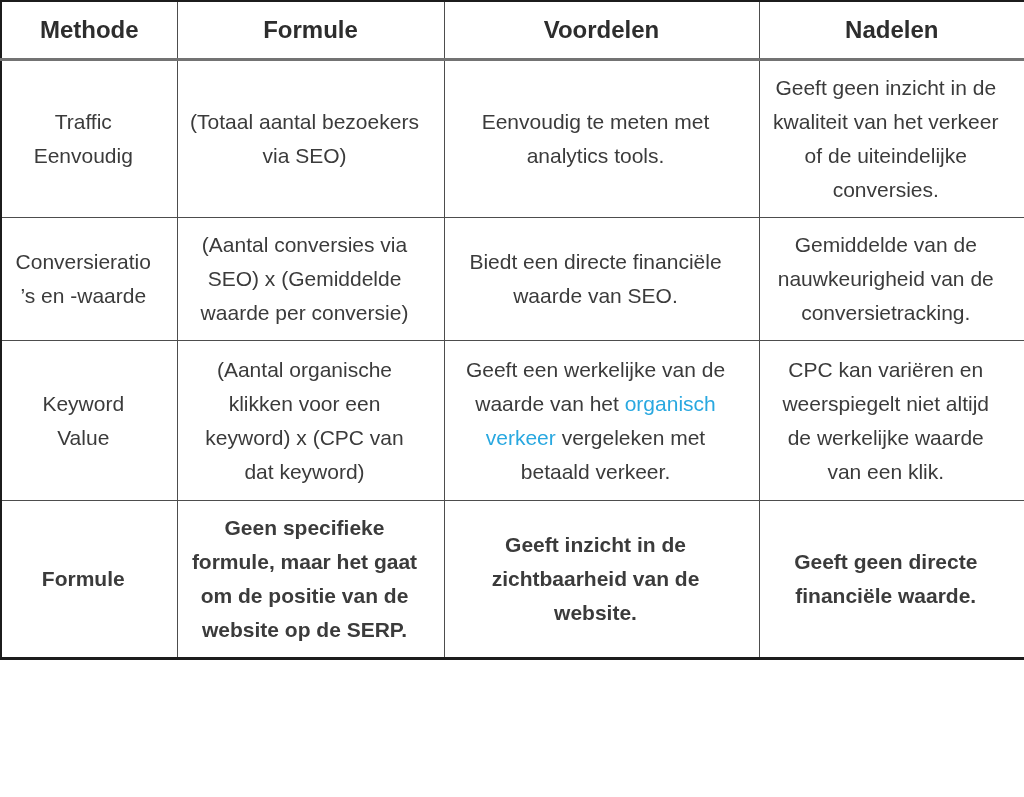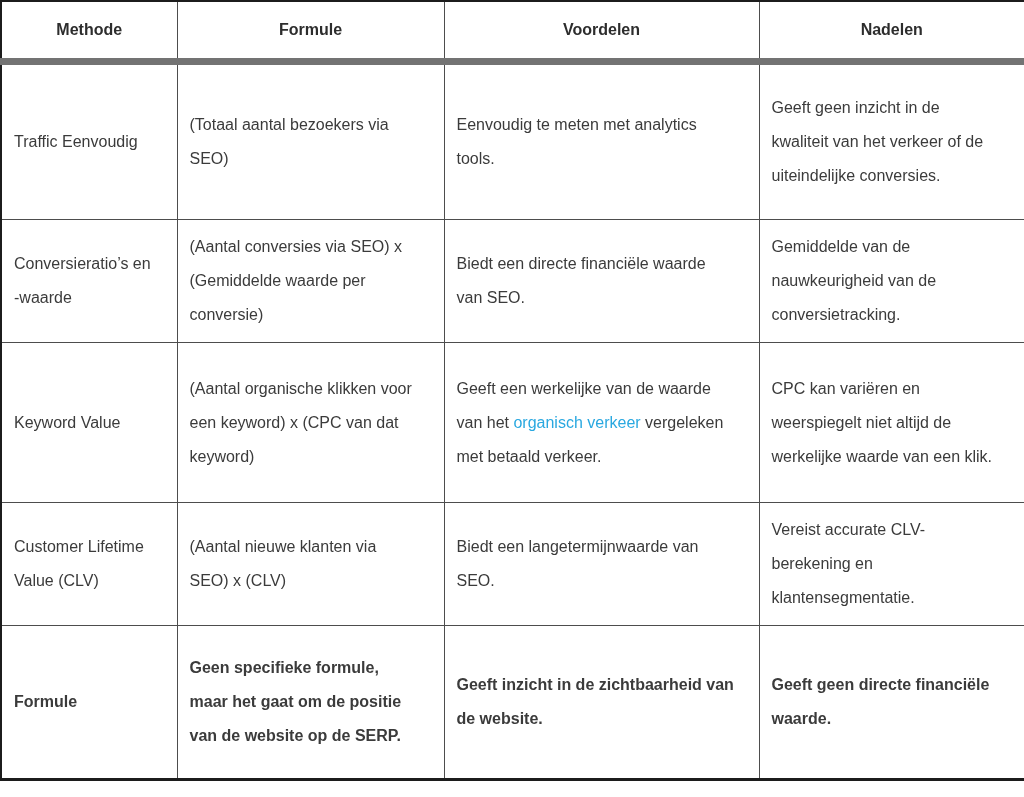--- a/index.html
+++ b/index.html
@@ -24,33 +24,33 @@
   col.c-methode  { width: 176px; }
   col.c-formule  { width: 267px; }
   col.c-voordelen{ width: 315px; }
   col.c-nadelen  { width: 266px; }
 
   th, td {
     border: 1px solid #4d4d4d;
   }
   thead th {
     height: 56px;
-    font-size: 16px;
+    font-size: 24px;
     font-weight: bold;
     text-align: center;
     vertical-align: middle;
     color: #2d2d2d;
-    border-bottom: 7px solid #737373;
+    border-bottom: 3px solid #737373;
     padding: 0 6px;
   }
   tbody td {
-    font-size: 16px;
+    font-size: 21px;
     line-height: 34px;
     vertical-align: middle;
-    text-align: left;
+    text-align: center;
     padding: 10px 24px 10px 12px;
     word-wrap: break-word;
   }
   tr.r1 { height: 158px; }
   tr.r2 { height: 122px; }
   tr.r3 { height: 160px; }
   tr.r4 { height: 122px; }
   tr.r5 { height: 154px; }
   tbody tr:last-child td { border-bottom: none; font-weight: bold; }
 
@@ -89,26 +89,20 @@
       <td>(Aantal conversies via SEO) x (Gemiddelde waarde per conversie)</td>
       <td>Biedt een directe financiële waarde van SEO.</td>
       <td>Gemiddelde van de nauwkeurigheid van de conversietracking.</td>
     </tr>
     <tr class="r3">
       <td>Keyword Value</td>
       <td>(Aantal organische klikken voor een keyword) x (CPC van dat keyword)</td>
       <td><span>Geeft een werkelijke van de waarde van het </span><a href="#" class="cell-link" style="color: rgb(41, 168, 224);">organisch verkeer</a><span> vergeleken met betaald verkeer.</span></td>
       <td>CPC kan variëren en weerspiegelt niet altijd de werkelijke waarde van een klik.</td>
     </tr>
-    <tr class="r4">
-      <td>Customer Lifetime Value (CLV)</td>
-      <td>(Aantal nieuwe klanten via SEO) x (CLV)</td>
-      <td>Biedt een langetermijnwaarde van SEO.</td>
-      <td>Vereist accurate CLV-berekening en klantensegmentatie.</td>
-    </tr>
     <tr class="r5">
       <td>Formule</td>
       <td>Geen specifieke formule, maar het gaat om de positie van de website op de SERP.</td>
       <td>Geeft inzicht in de zichtbaarheid van de website.</td>
       <td>Geeft geen directe financiële waarde.</td>
     </tr>
   </tbody>
 </table>
 
 </body></html>

